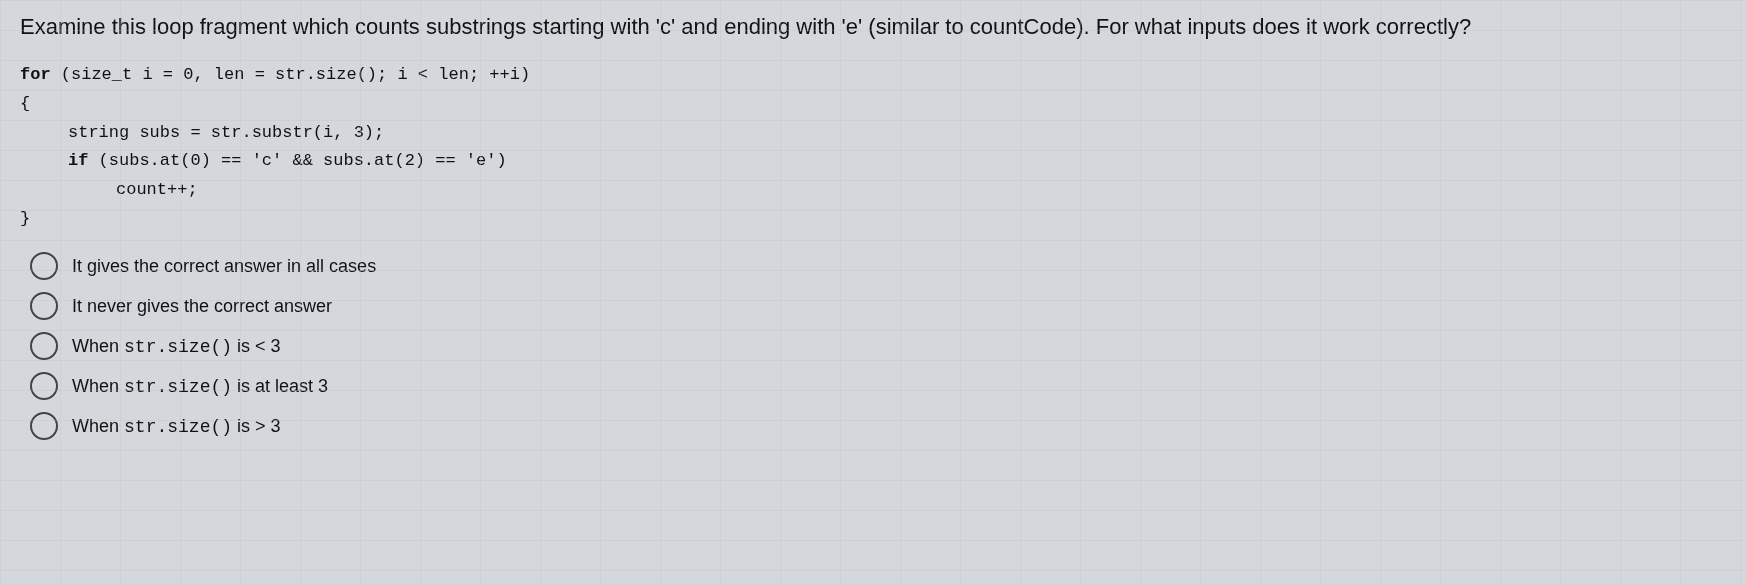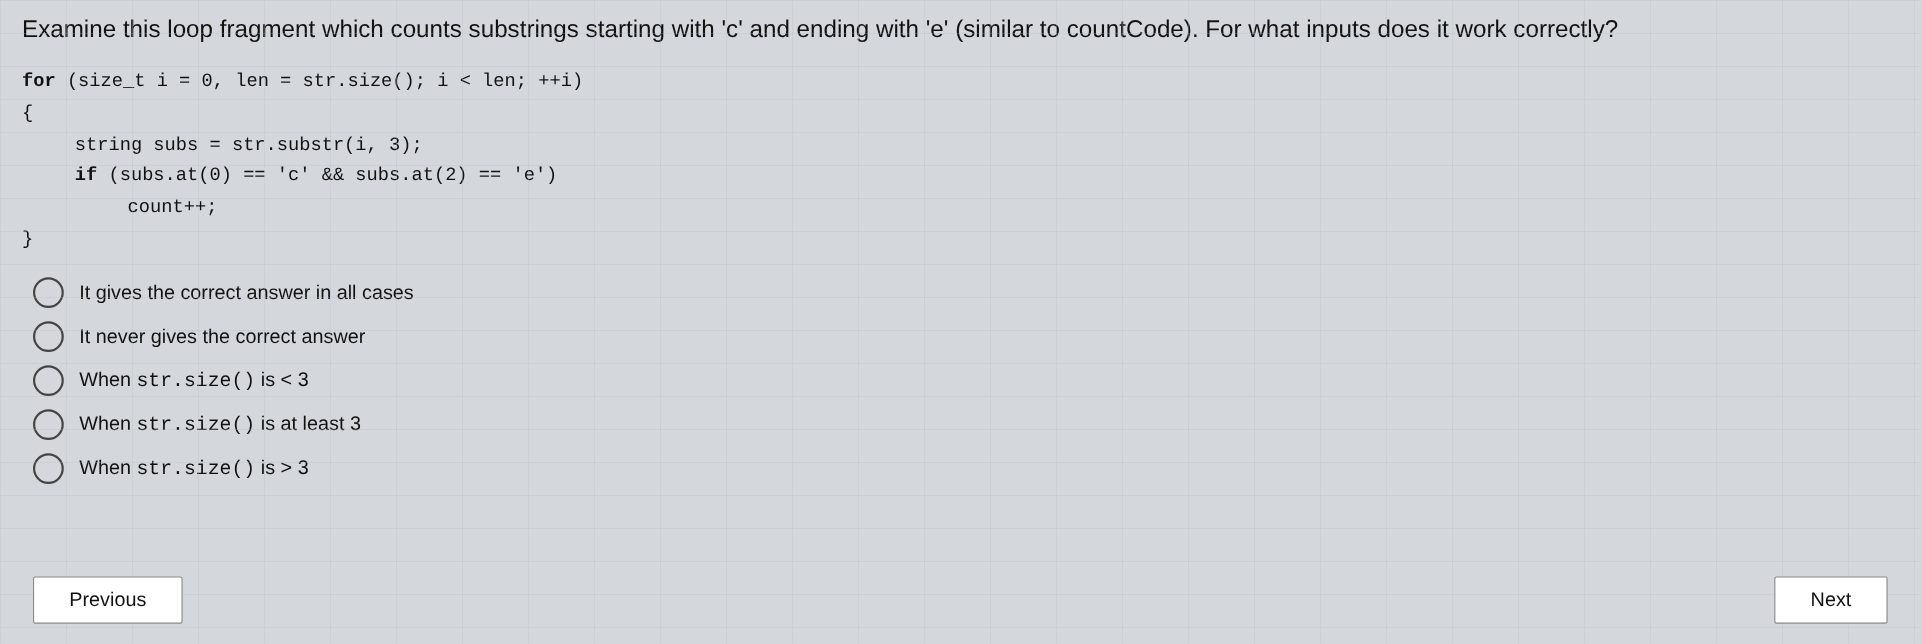--- a/index.html
+++ b/index.html
@@ -166,17 +166,13 @@
       <span class="option-label">When <code>str.size()</code> is at least 3</span>
     </div>
 
     <div class="option-item">
       <span class="radio-circle"></span>
       <span class="option-label">When <code>str.size()</code> is &gt; 3</span>
     </div>
 
   </div>
 
-  <div class="nav-buttons">
-    <button class="nav-btn">Previous</button>
-    <button class="nav-btn">Next</button>
-  </div>
 </div>
 
 </body></html>

